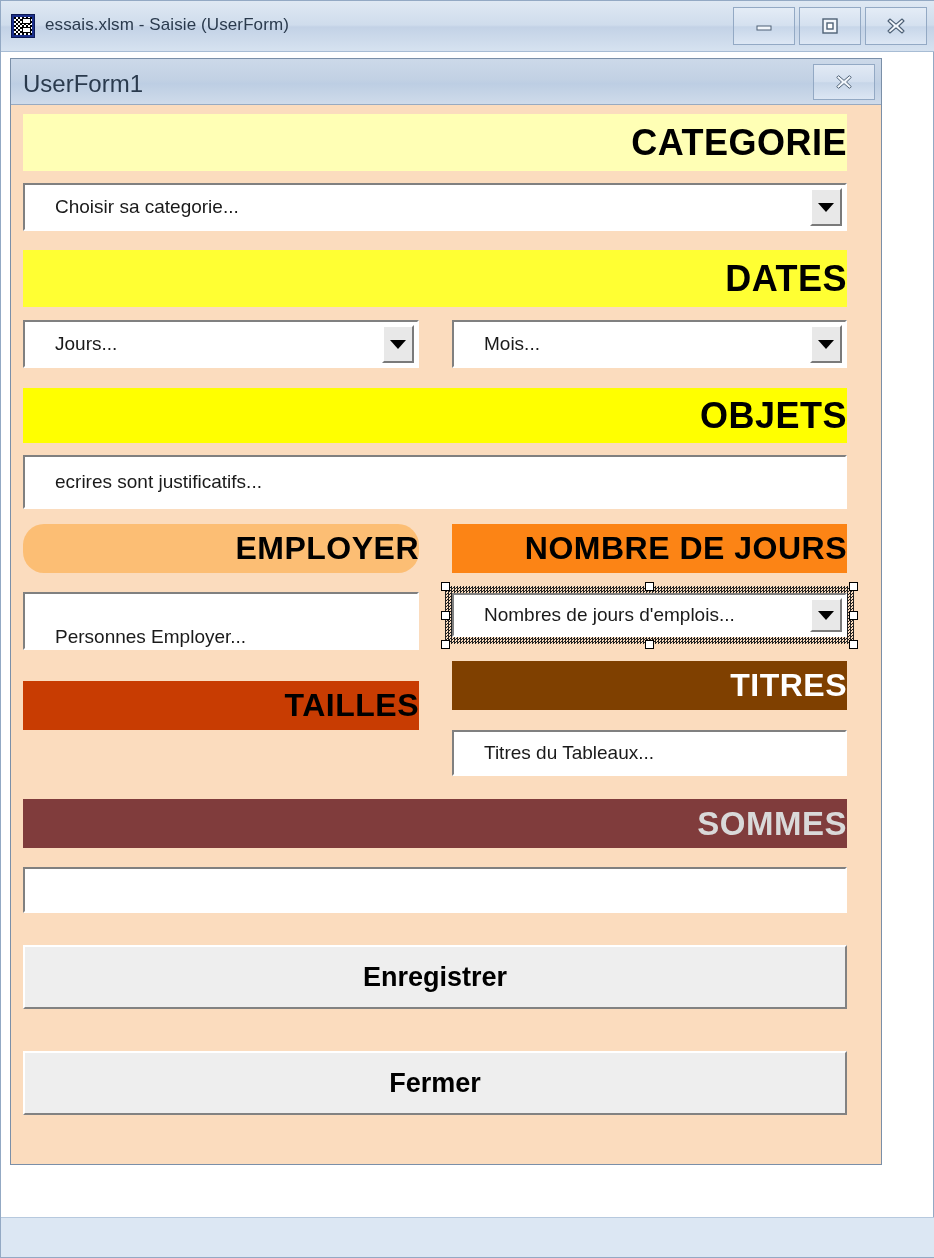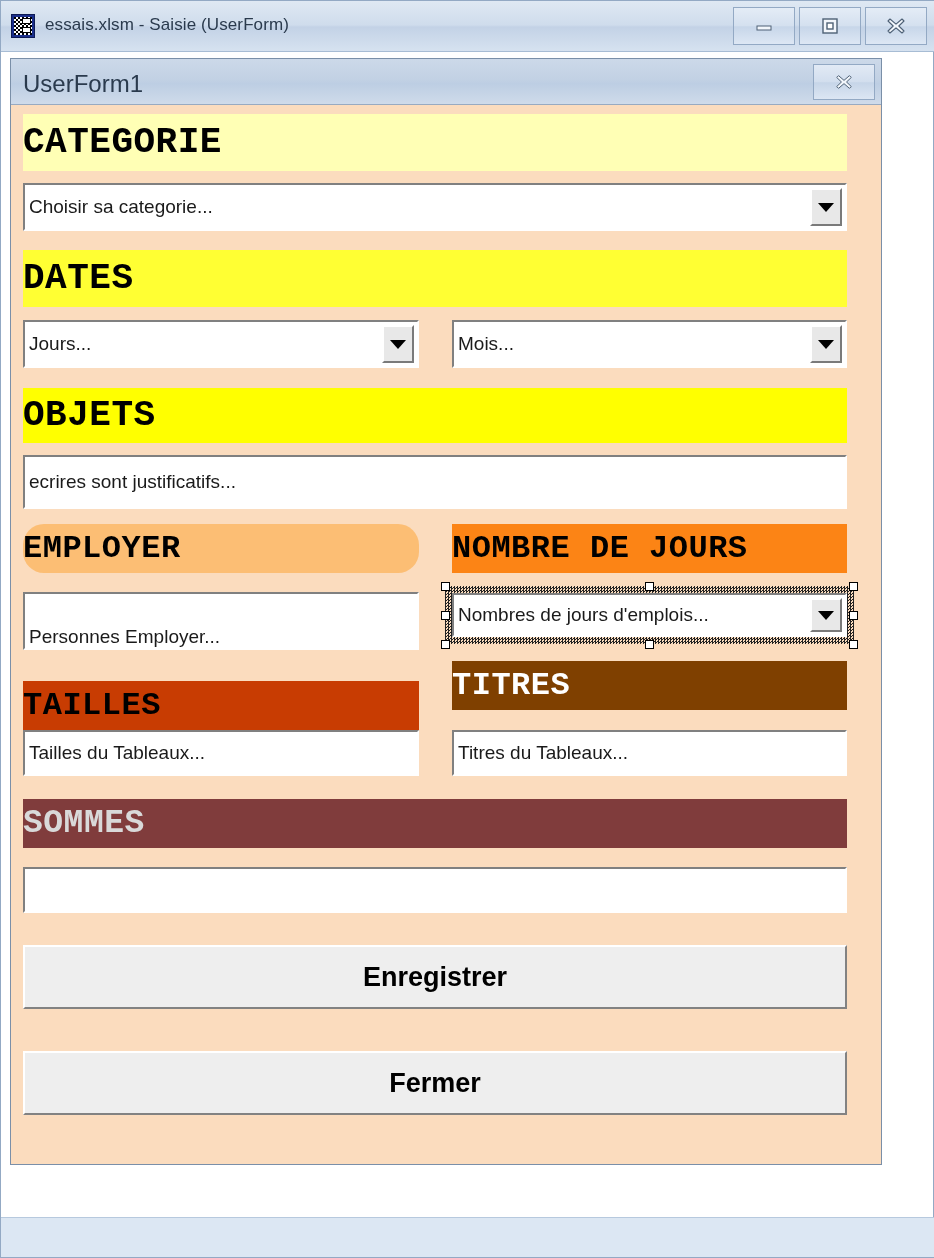--- a/index.html
+++ b/index.html
@@ -146,43 +146,43 @@
     background-position: 3px 3px;
     box-sizing: border-box;
     overflow: hidden;
   }
 
   
   .hdr {
     position: absolute;
     display: flex;
     align-items: center;
-    justify-content: flex-start;
+    justify-content: flex-end;
     font-weight: bold;
-    font-family: Liberation Mono, monospace;
+    font-family: Liberation Sans, sans-serif;
     letter-spacing: 0.5px;
     white-space: nowrap;
     user-select: none;
   }
 
   
   .field {
     position: absolute;
     background: #ffffff;
     border-top: 2px solid #808080;
     border-left: 2px solid #808080;
     border-right: 2px solid #ffffff;
     border-bottom: 2px solid #ffffff;
     box-sizing: border-box;
     display: flex;
     align-items: center;
     cursor: text;
   }
   .field .val {
-    padding-left: 4px;
+    padding-left: 30px;
     font-size: 19px;
     color: #1a1a1a;
     font-family: "Liberation Sans", sans-serif;
     white-space: nowrap;
     overflow: hidden;
   }
   .field.empty .val { color: #1a1a1a; }
 
   .combo-btn {
     position: absolute;
@@ -380,23 +380,20 @@
         <span class="handle" style="left:838px; top:535px;"></span>
 
         <div class="hdr" style="left:12px; top:556px; width:396px; height:49px; background:#C83C02; color:#000; font-size:32px;margin-top:20px;">
           <span>TAILLES</span>
         </div>
 
         <div class="hdr" style="left:441px; top:556px; width:395px; height:49px; background:#7F4000; color:#fff; font-size:32px;">
           <span>TITRES</span>
         </div>
 
-        <div class="field" style="left:12px; top:625px; width:396px; height:46px;">
-          <span class="val">Tailles du Tableaux...</span>
-        </div>
 
         <div class="field" style="left:441px; top:625px; width:395px; height:46px;">
           <span class="val">Titres du Tableaux...</span>
         </div>
 
         <div class="hdr" style="left:12px; top:694px; width:824px; height:49px; background:#803C3C; color:#D9D9D9; font-size:33px;">
           <span>SOMMES</span>
         </div>
 
         <div class="field empty" style="left:12px; top:762px; width:824px; height:46px;">

